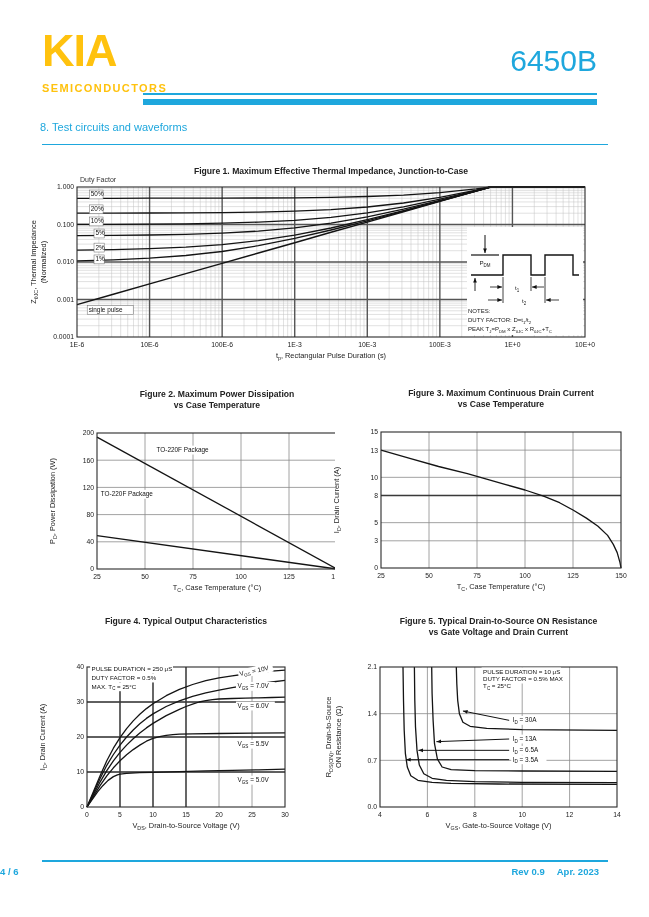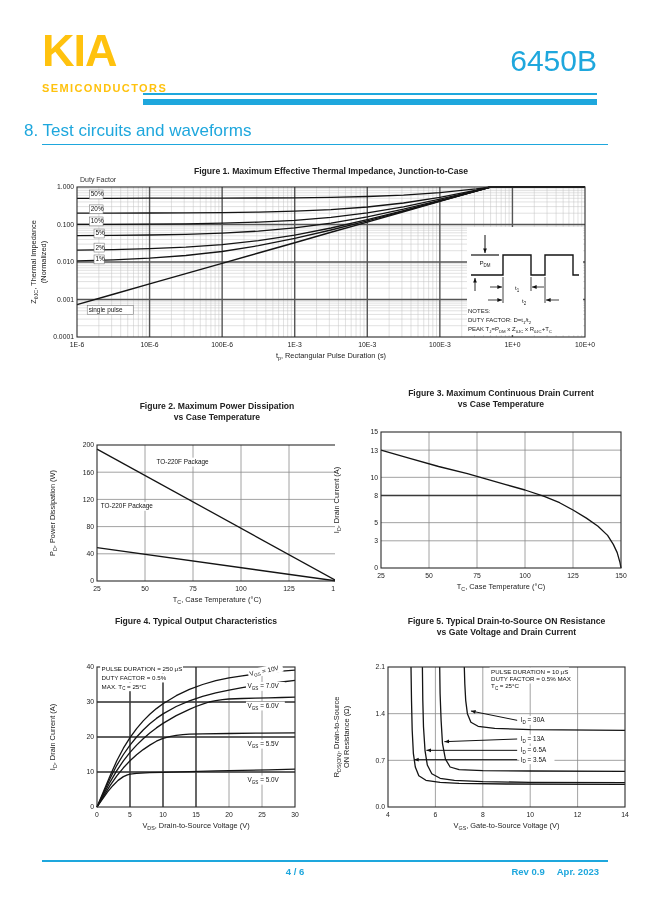--- a/index.html
+++ b/index.html
@@ -7,25 +7,25 @@
         font-family:"Liberation Sans",sans-serif;}
   .logo{position:absolute;left:42px;top:28px;color:var(--logo,#ffc20e);font-size:45px;
         font-weight:bold;letter-spacing:-1px;line-height:1;}
   .logo-sub{position:absolute;left:42px;top:82px;color:var(--logo,#ffc20e);font-size:11px;
         font-weight:bold;letter-spacing:1.4px;}
   .subtitle{position:absolute;left:143px;top:35px;color:var(--accent,#1ea7dd);
         font-size:12.5px;font-weight:bold;line-height:1.35;}
   .part{position:absolute;right:52px;top:44px;color:var(--accent,#1ea7dd);font-size:30px;}
   .rule-thin{position:absolute;left:143px;top:93px;width:454px;height:1.5px;background:var(--accent,#1ea7dd);}
   .rule-thick{position:absolute;left:143px;top:99px;width:454px;height:5.5px;background:var(--accent,#1ea7dd);}
-  .section-title{position:absolute;left:24px;top:121px;color:var(--accent,#1ea7dd);font-size:17px;}
+  .section-title{position:absolute;left:40px;top:121px;color:var(--accent,#1ea7dd);font-size:11px;}
   .section-rule{position:absolute;left:42px;top:144px;width:566px;height:1.4px;background:var(--accent,#1ea7dd);}
   .chart{position:absolute;}
   .footer-rule{position:absolute;left:42px;top:860px;width:566px;height:1.5px;background:var(--accent,#1ea7dd);}
-  .page-num{position:absolute;left:0;top:866px;width:590px;text-align:center;
+  .page-num{position:absolute;left:0;top:866px;width:590px;
         color:var(--accent,#1ea7dd);font-weight:bold;font-size:9.5px;}
   .rev{position:absolute;right:50px;top:866px;color:var(--accent,#1ea7dd);font-weight:bold;font-size:9.5px;}
   .rev .gap{margin-left:12px;}
 </style>
 </head>
 <body style="--accent: #1ea7dd; --logo: #ffc20e;">
 
 <div class="page">
 
   <div class="logo">KIA</div>
@@ -216,21 +216,21 @@
           <line x1="461" y1="137" x2="475" y2="137" stroke="#111" stroke-width="0.8"></line>
           <polygon points="475,137 470.4,135.1 470.4,138.9" fill="#111"></polygon>
           <line x1="532" y1="137" x2="519" y2="137" stroke="#111" stroke-width="0.8"></line>
           <polygon points="519,137 523.6,138.9 523.6,135.1" fill="#111"></polygon>
           <text x="497" y="140" font-size="6.2" text-anchor="middle" fill="#1a1a1a" font-weight="normal" font-family="&quot;Liberation Sans&quot;,sans-serif"><tspan>t</tspan><tspan dy="1.55" font-size="4.4639999999999995">2</tspan></text>
           <text x="441" y="150" font-size="6" text-anchor="start" fill="#1a1a1a" font-weight="normal" font-family="&quot;Liberation Sans&quot;,sans-serif"><tspan>NOTES:</tspan></text>
           <text x="441" y="159" font-size="6" text-anchor="start" fill="#1a1a1a" font-weight="normal" font-family="&quot;Liberation Sans&quot;,sans-serif"><tspan>DUTY FACTOR: D=t</tspan><tspan dy="1.5" font-size="4.32">1</tspan><tspan dy="-1.5">/t</tspan><tspan dy="1.5" font-size="4.32">2</tspan></text>
           <text x="441" y="168" font-size="6" text-anchor="start" fill="#1a1a1a" font-weight="normal" font-family="&quot;Liberation Sans&quot;,sans-serif"><tspan>PEAK T</tspan><tspan dy="1.5" font-size="4.32">J</tspan><tspan dy="-1.5">=P</tspan><tspan dy="1.5" font-size="4.32">DM</tspan><tspan dy="-1.5"> x Z</tspan><tspan dy="1.5" font-size="4.32">θJC</tspan><tspan dy="-1.5"> x R</tspan><tspan dy="1.5" font-size="4.32">θJC</tspan><tspan dy="-1.5">+T</tspan><tspan dy="1.5" font-size="4.32">C</tspan></text>
         </g>
       </svg></div>
-  <div id="chart-1" class="chart" style="left: 42px; top: 398px;"><svg width="293" height="218" viewBox="0 0 293 218">
+  <div id="chart-1" class="chart" style="left: 42px; top: 386px;"><svg width="293" height="218" viewBox="0 0 293 218">
         <text x="175" y="11" font-size="8.6" text-anchor="middle" fill="#222" font-weight="bold" font-family="&quot;Liberation Sans&quot;,sans-serif"><tspan>Figure 2.  Maximum Power Dissipation</tspan></text>
         <text x="175" y="22" font-size="8.6" text-anchor="middle" fill="#222" font-weight="bold" font-family="&quot;Liberation Sans&quot;,sans-serif"><tspan>vs Case Temperature</tspan></text>
         <rect x="55" y="47" width="240" height="136" fill="#fff"></rect>
         <g>
           <line x1="103" y1="47" x2="103" y2="183" stroke="#8a8a8a" stroke-width="0.8"></line>
           <line x1="151" y1="47" x2="151" y2="183" stroke="#8a8a8a" stroke-width="0.8"></line>
           <line x1="199" y1="47" x2="199" y2="183" stroke="#8a8a8a" stroke-width="0.8"></line>
           <line x1="247" y1="47" x2="247" y2="183" stroke="#8a8a8a" stroke-width="0.8"></line>
           <line x1="55" y1="155.8" x2="295" y2="155.8" stroke="#8a8a8a" stroke-width="0.8"></line>
           <line x1="55" y1="128.6" x2="295" y2="128.6" stroke="#8a8a8a" stroke-width="0.8"></line>
@@ -294,21 +294,21 @@
         <text x="52" y="140.0666666666667" font-size="6.8" text-anchor="end" fill="#222" font-weight="normal" font-family="&quot;Liberation Sans&quot;,sans-serif"><tspan>5</tspan></text>
         <text x="52" y="112.86666666666667" font-size="6.8" text-anchor="end" fill="#222" font-weight="normal" font-family="&quot;Liberation Sans&quot;,sans-serif"><tspan>8</tspan></text>
         <text x="52" y="94.73333333333335" font-size="6.8" text-anchor="end" fill="#222" font-weight="normal" font-family="&quot;Liberation Sans&quot;,sans-serif"><tspan>10</tspan></text>
         <text x="52" y="67.53333333333333" font-size="6.8" text-anchor="end" fill="#222" font-weight="normal" font-family="&quot;Liberation Sans&quot;,sans-serif"><tspan>13</tspan></text>
         <text x="52" y="49.4" font-size="6.8" text-anchor="end" fill="#222" font-weight="normal" font-family="&quot;Liberation Sans&quot;,sans-serif"><tspan>15</tspan></text>
         <text x="175" y="204" font-size="7.4" text-anchor="middle" fill="#222" font-weight="normal" font-family="&quot;Liberation Sans&quot;,sans-serif"><tspan>T</tspan><tspan dy="1.85" font-size="5.328">C</tspan><tspan dy="-1.85">, Case Temperature (°C)</tspan></text>
         <g transform="rotate(-90 13 115)">
           <text x="13" y="115" font-size="7.4" text-anchor="middle" fill="#222" font-weight="normal" font-family="&quot;Liberation Sans&quot;,sans-serif"><tspan>I</tspan><tspan dy="1.85" font-size="5.328">D</tspan><tspan dy="-1.85">, Drain Current (A)</tspan></text>
         </g>
       </svg></div>
-  <div id="chart-3" class="chart" style="left: 42px; top: 613px;"><svg width="293" height="232" viewBox="0 0 293 232">
+  <div id="chart-3" class="chart" style="left: 32px; top: 613px;"><svg width="293" height="232" viewBox="0 0 293 232">
         <text x="154" y="11" font-size="8.6" text-anchor="middle" fill="#222" font-weight="bold" font-family="&quot;Liberation Sans&quot;,sans-serif"><tspan>Figure 4. Typical Output Characteristics</tspan></text>
         <rect x="55" y="54" width="198" height="140" fill="#fff"></rect>
         <g>
           <line x1="88" y1="54" x2="88" y2="194" stroke="#8a8a8a" stroke-width="0.8"></line>
           <line x1="121" y1="54" x2="121" y2="194" stroke="#8a8a8a" stroke-width="0.8"></line>
           <line x1="154" y1="54" x2="154" y2="194" stroke="#8a8a8a" stroke-width="0.8"></line>
           <line x1="187" y1="54" x2="187" y2="194" stroke="#8a8a8a" stroke-width="0.8"></line>
           <line x1="220" y1="54" x2="220" y2="194" stroke="#8a8a8a" stroke-width="0.8"></line>
           <line x1="55" y1="159" x2="253" y2="159" stroke="#8a8a8a" stroke-width="0.8"></line>
           <line x1="55" y1="124" x2="253" y2="124" stroke="#8a8a8a" stroke-width="0.8"></line>
@@ -368,21 +368,21 @@
         </g>
         <g>
           <rect x="203.98" y="126.70000000000002" width="38.84" height="8.9" fill="#fff" stroke="none" stroke-width="0.5"></rect>
           <text x="205.48" y="133.10000000000002" font-size="6.4" text-anchor="start" fill="#111" font-weight="normal" font-family="&quot;Liberation Sans&quot;,sans-serif"><tspan>V</tspan><tspan dy="1.6" font-size="4.608">GS</tspan><tspan dy="-1.6"> = 5.5V</tspan></text>
         </g>
         <g>
           <rect x="203.98" y="162.75" width="38.84" height="8.9" fill="#fff" stroke="none" stroke-width="0.5"></rect>
           <text x="205.48" y="169.15" font-size="6.4" text-anchor="start" fill="#111" font-weight="normal" font-family="&quot;Liberation Sans&quot;,sans-serif"><tspan>V</tspan><tspan dy="1.6" font-size="4.608">GS</tspan><tspan dy="-1.6"> = 5.0V</tspan></text>
         </g>
       </svg></div>
-  <div id="chart-4" class="chart" style="left: 330px; top: 613px;"><svg width="305" height="232" viewBox="0 0 305 232">
+  <div id="chart-4" class="chart" style="left: 322px; top: 613px;"><svg width="305" height="232" viewBox="0 0 305 232">
         <text x="176.5" y="11" font-size="8.6" text-anchor="middle" fill="#222" font-weight="bold" font-family="&quot;Liberation Sans&quot;,sans-serif"><tspan>Figure 5.  Typical Drain-to-Source ON Resistance</tspan></text>
         <text x="176.5" y="22" font-size="8.6" text-anchor="middle" fill="#222" font-weight="bold" font-family="&quot;Liberation Sans&quot;,sans-serif"><tspan>vs Gate Voltage and Drain Current</tspan></text>
         <rect x="58" y="54" width="237" height="140" fill="#fff"></rect>
         <g>
           <line x1="105.4" y1="54" x2="105.4" y2="194" stroke="#8a8a8a" stroke-width="0.8"></line>
           <line x1="152.8" y1="54" x2="152.8" y2="194" stroke="#8a8a8a" stroke-width="0.8"></line>
           <line x1="200.2" y1="54" x2="200.2" y2="194" stroke="#8a8a8a" stroke-width="0.8"></line>
           <line x1="247.60000000000002" y1="54" x2="247.60000000000002" y2="194" stroke="#8a8a8a" stroke-width="0.8"></line>
           <line x1="58" y1="147.33333333333334" x2="295" y2="147.33333333333334" stroke="#8a8a8a" stroke-width="0.8"></line>
           <line x1="58" y1="100.66666666666667" x2="295" y2="100.66666666666667" stroke="#8a8a8a" stroke-width="0.8"></line>

